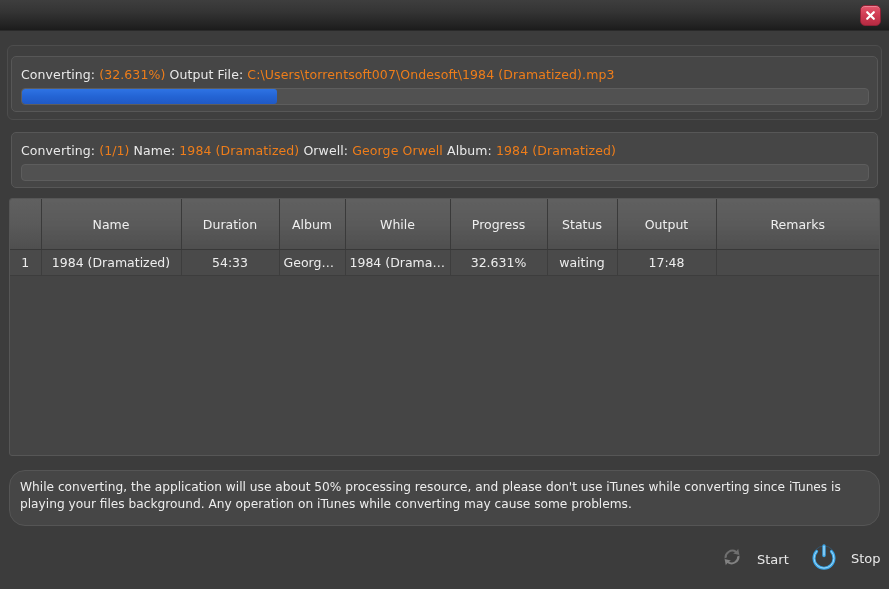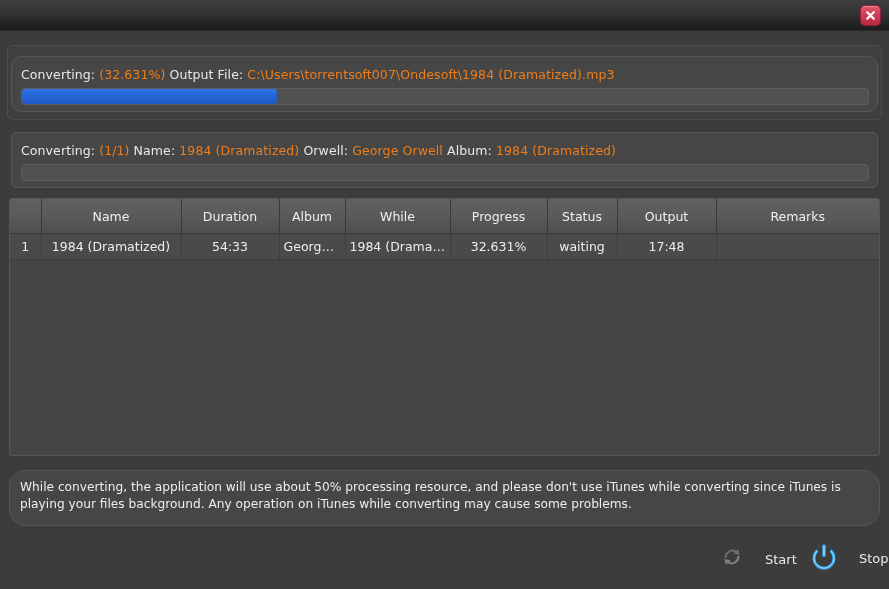--- a/index.html
+++ b/index.html
@@ -95,21 +95,21 @@
   }
   table.grid th {
     height: 26px;
     background: linear-gradient(to bottom, #606060 0%, #5a5a5a 50%, #4f4f4f 100%);
     color: #efefef;
     font-weight: normal;
     font-size: 12.5px;
     border-right: 1px solid #3a3a3a;
     border-bottom: 1px solid #383838;
     text-align: center;
-    padding: 4px;
+    padding: 12px;
   }
   table.grid th:last-child { border-right: none; }
   table.grid td {
     height: 26px;
     background: #4a4a4a;
     color: #ededed;
     font-size: 12.5px;
     border-right: 1px solid #3d3d3d;
     border-bottom: 1px solid #3d3d3d;
     text-align: center;
@@ -137,21 +137,21 @@
   .notice p {
     margin: 0;
     font-size: 12.2px;
     line-height: 17px;
     color: #ededed;
   }
 
   
   .btn {
     position: absolute;
-    display: flex; align-items: center; gap: 19px;
+    display: flex; align-items: center; gap: 11px;
     cursor: pointer;
     user-select: none;
     text-align: center;
   }
   .btn .lbl { font-size: 13px; color: #e9e9e9; }
   #start-button { left: 718px; top: 543px; }
   #stop-button  { left: 808px; top: 540px; }
 </style>
 </head>
 <body>
@@ -163,21 +163,21 @@
       <span>
         <svg width="11" height="11" viewBox="0 0 11 11">
           <path d="M2.2 2.2 L8.8 8.8 M8.8 2.2 L2.2 8.8" stroke="#ffffff" stroke-width="2.2" stroke-linecap="round"></path>
         </svg>
       </span>
     </div>
   </div>
 
   <div class="outer-panel"></div>
 
-  <div class="groupbox" style="left:11px; top:56px; width:867px; height:56px;border-radius:10px;">
+  <div class="groupbox" style="left:11px; top:56px; width:867px; height:56px;">
     <div class="line-text" style="left:9px; top:10px;">
       <span>Converting:</span>
       <span class="accent">(32.631%)</span>
       <span>Output File:</span>
       <span class="accent">C:\Users\torrentsoft007\Ondesoft\1984 (Dramatized).mp3</span>
     </div>
     <div class="pbar-track" style="left:9px; top:31px; width:848px; height:17px;">
       <div class="pbar-fill" id="overall-fill" style="width: 30.2%;"></div>
     </div>
   </div>

